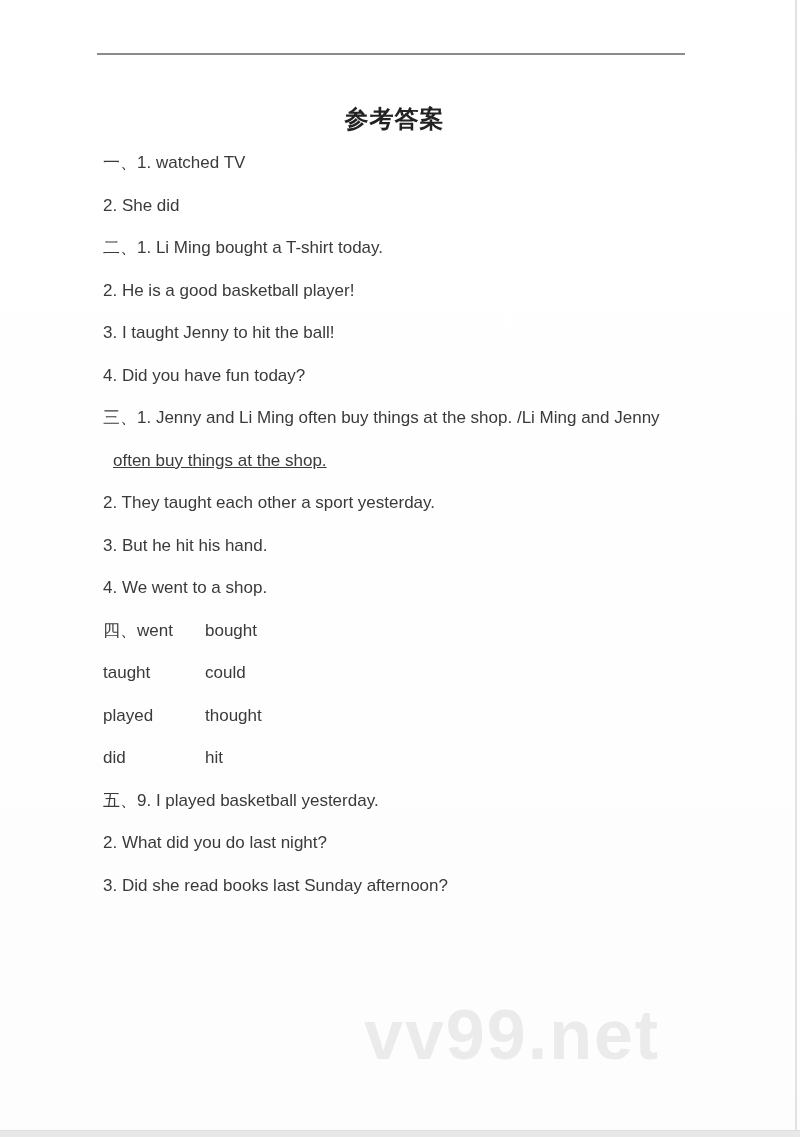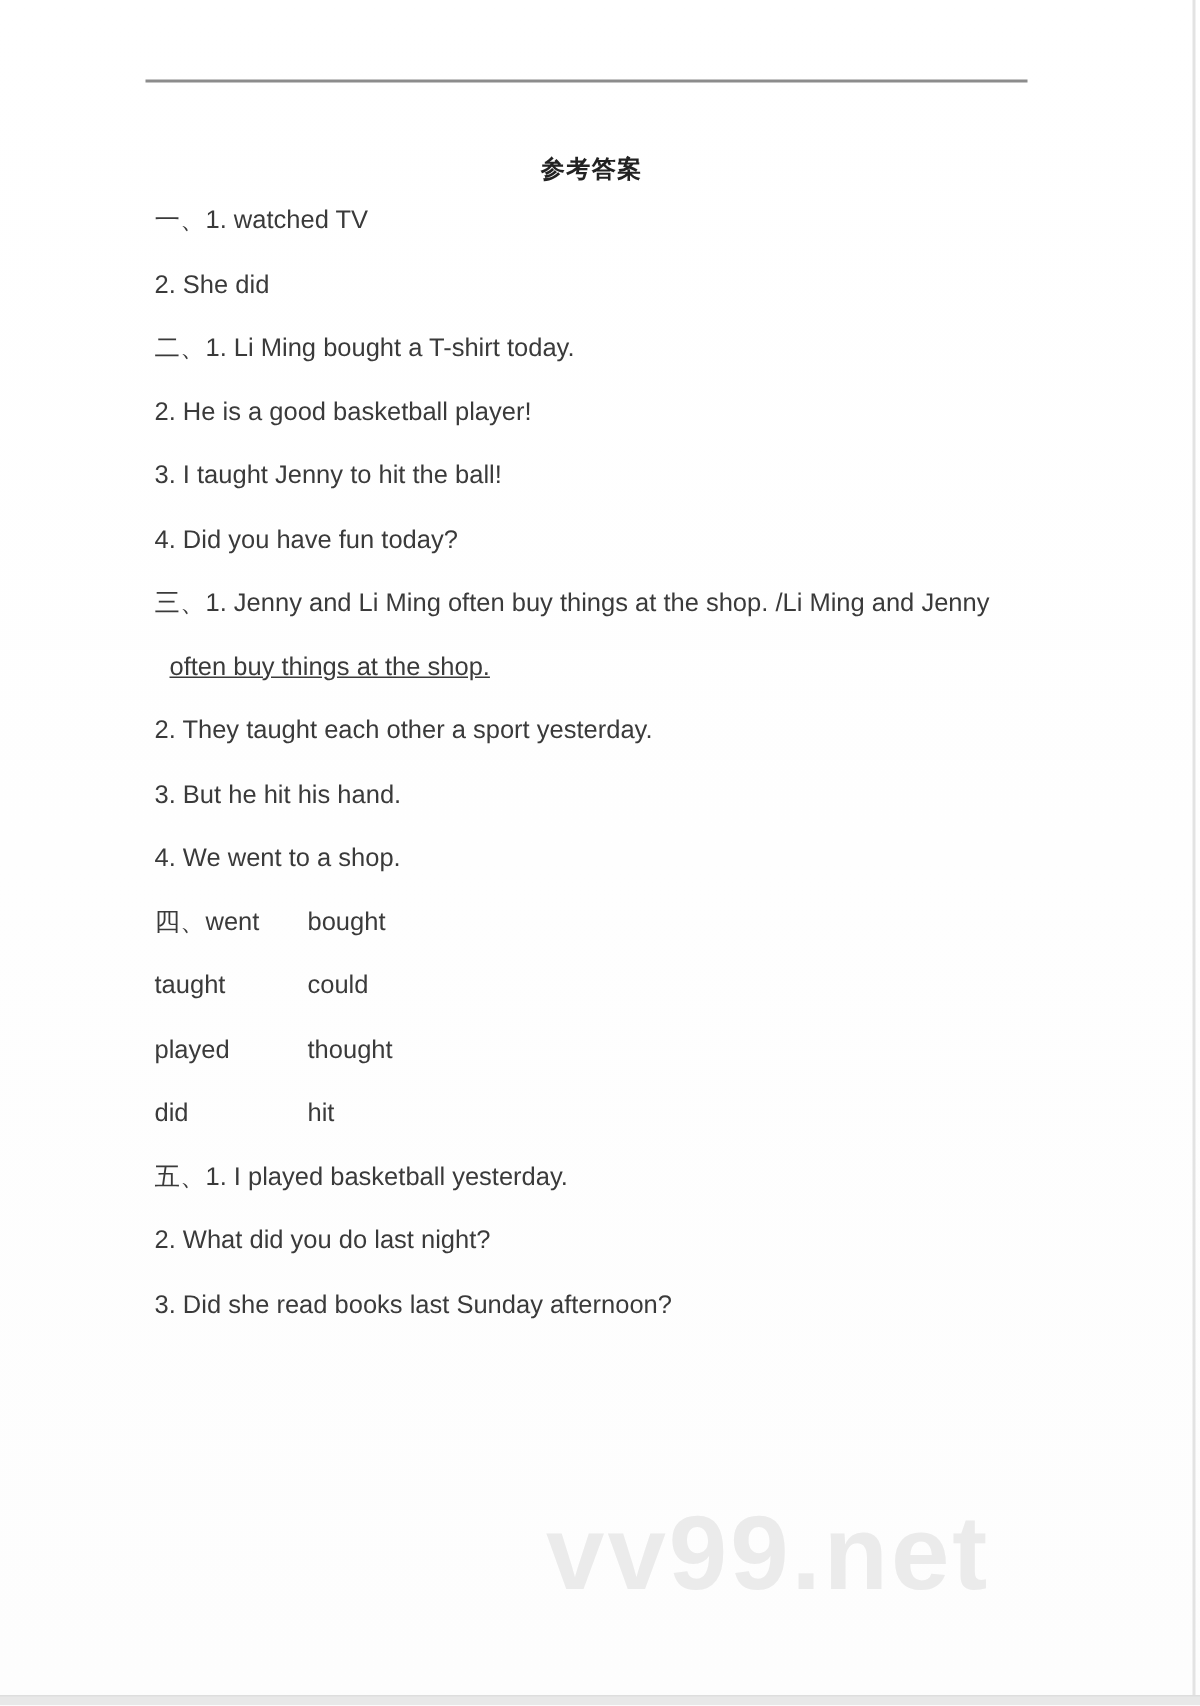--- a/index.html
+++ b/index.html
@@ -23,29 +23,29 @@
     height: 2px;
     background: #8c8c8c;
   }
   .title {
     position: absolute;
     left: 0;
     top: 103px;
     width: 789px;
     margin: 0;
     text-align: center;
-    font-size: 16px;
+    font-size: 24px;
     font-weight: 700;
     color: #222222;
     letter-spacing: 1px;
   }
   .content {
     position: absolute;
     left: 103px;
-    top: 126px;
+    top: 142px;
     width: 660px;
     color: #3a3a3a;
     font-size: 17px;
   }
   .line {
     height: 42.5px;
     line-height: 42.5px;
     white-space: pre;
   }
   .line.cont {
@@ -106,21 +106,21 @@
     <div class="line"><span>4. Did you have fun today?</span></div>
     <div class="line"><span>三、1. Jenny and Li Ming often buy things at the shop. /Li Ming and Jenny</span></div>
     <div class="line cont"><span>often buy things at the shop.</span></div>
     <div class="line"><span>2. They taught each other a sport yesterday.</span></div>
     <div class="line"><span>3. But he hit his hand.</span></div>
     <div class="line"><span>4. We went to a shop.</span></div>
     <div class="line pair"><span class="c1">四、went</span><span class="c2">bought</span></div>
     <div class="line pair"><span class="c1">taught</span><span class="c2">could</span></div>
     <div class="line pair"><span class="c1">played</span><span class="c2">thought</span></div>
     <div class="line pair"><span class="c1">did</span><span class="c2">hit</span></div>
-    <div class="line"><span>五、1. I played basketball yesterday.</span></div>
+    <div class="line"><span>五、9. I played basketball yesterday.</span></div>
     <div class="line"><span>2. What did you do last night?</span></div>
     <div class="line"><span>3. Did she read books last Sunday afternoon?</span></div>
   </div>
 
   <div class="watermark">vv99.net</div>
 
   <div class="page-edge"></div>
 
   <div class="bottom-bar"></div>
 

